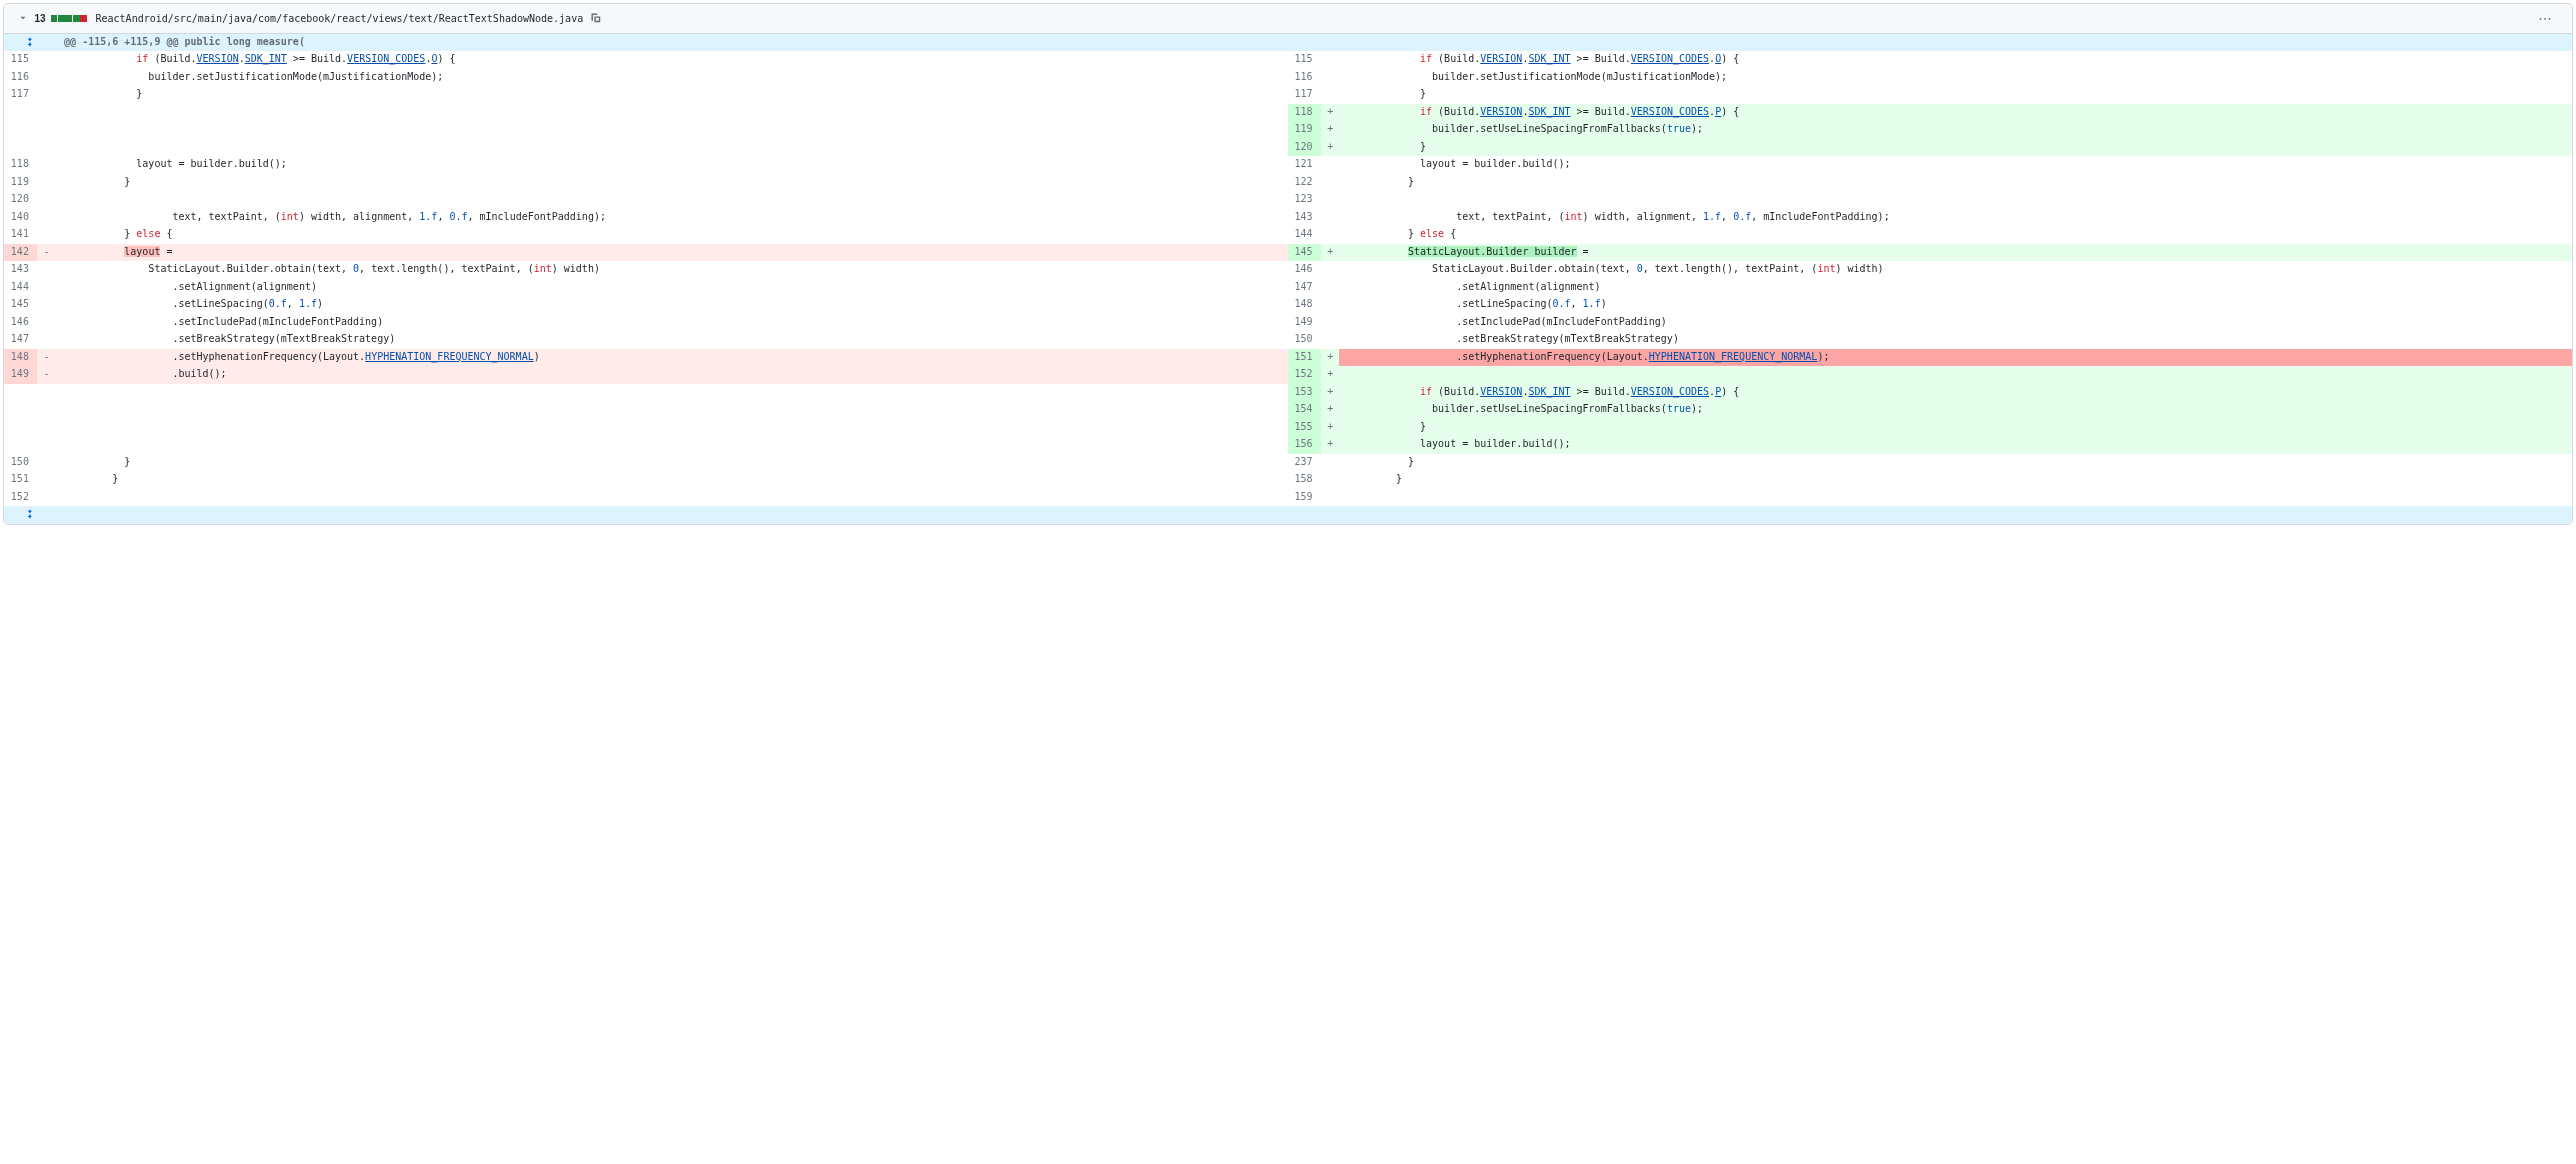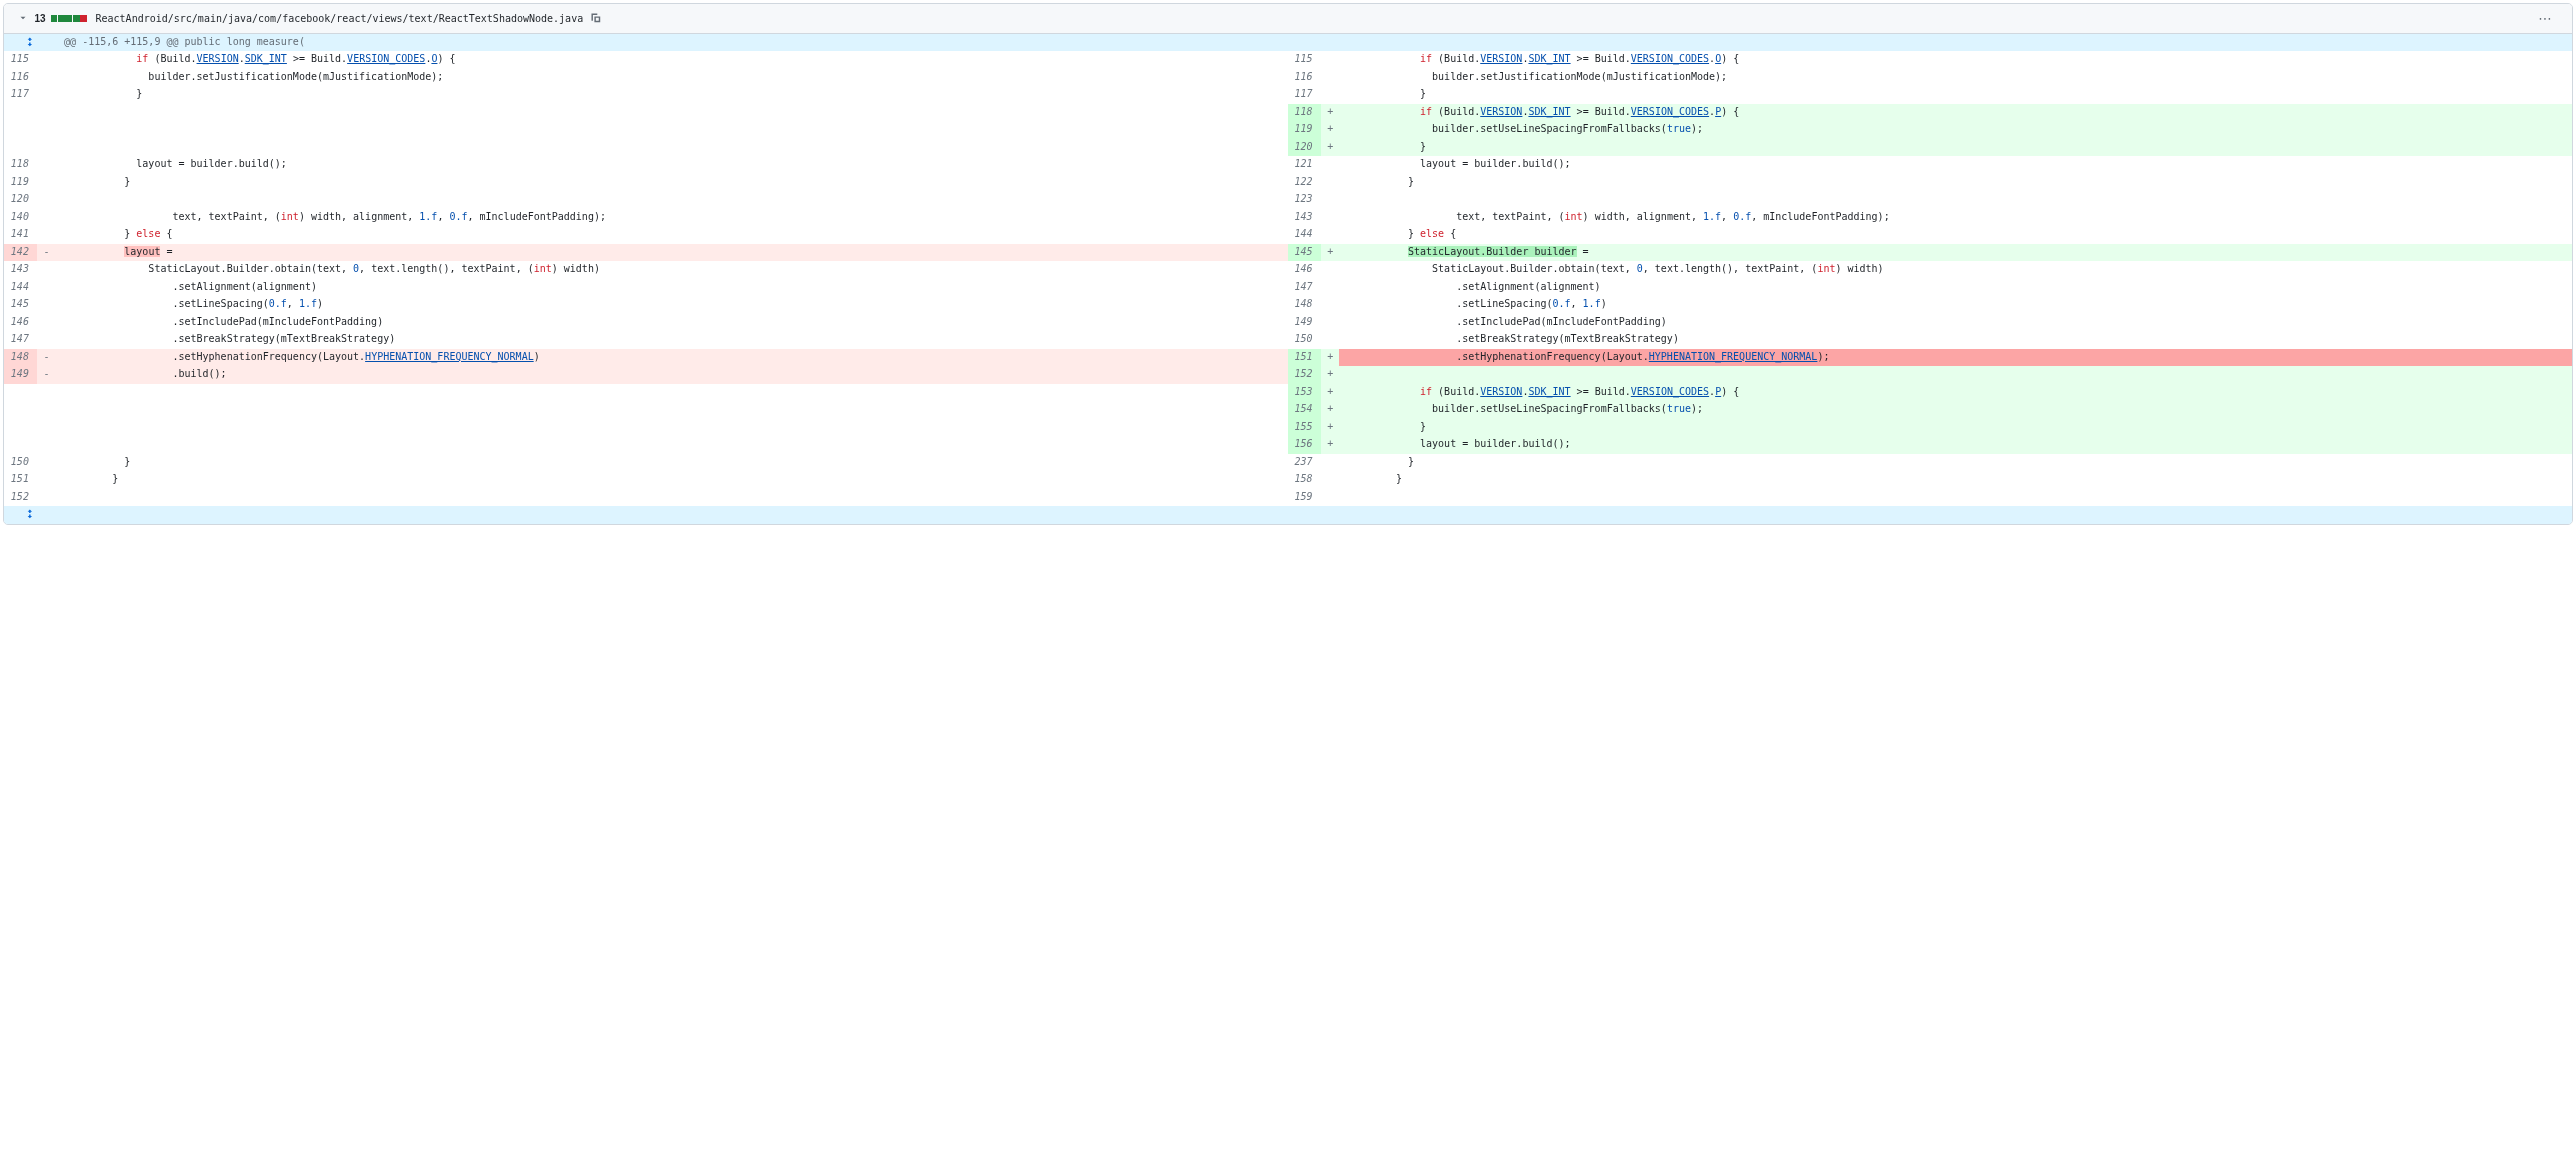--- a/index.html
+++ b/index.html
@@ -13,25 +13,25 @@
 .diff-bar { width: 6.7px; height: 6.7px; display: inline-block; }
 .bar-green { background: #1f883d; }
 .bar-red { background: #cf222e; }
 .file-path { font-family: ui-monospace, SFMono-Regular, "SF Mono", Menlo, Consolas, monospace; font-size: 10px; color: #1f2328; }
 .copy-icon { margin-left: 6.7px; color: #656d76; cursor: pointer; }
 .kebab { margin-left: auto; color: #656d76; cursor: pointer; font-size: 13.4px; letter-spacing: 1.7px; padding: 0 5px; }
 table.diff { width: 100%; border-collapse: collapse; table-layout: fixed; font-family: ui-monospace, SFMono-Regular, "SF Mono", Menlo, Consolas, monospace; font-size: 10px; }
 col.lineno-col { width: 33px; }
 col.marker-col { width: 18.4px; }
 td { vertical-align: top; line-height: 16.7px; height: 17.5px; }
-td.lineno { text-align: right; padding: 0 8.4px 0 3.3px; color: #6e7781; background: #fff; user-select: none; font-size: 10px; font-style: italic; }
+td.lineno { text-align: right; padding: 0 8.4px 0 3.3px; color: #6e7781; background: #fff; user-select: none; font-size: 10px; }
 td.marker { text-align: center; color: #6e7781; user-select: none; background: #fff; }
 td.code { white-space: pre; padding-left: 8.4px; overflow: hidden; background: #fff; }
 tr.hunk td { background: #ddf4ff; }
-tr.hunk td.code { color: #656d76; padding-left: 8.4px; }
+tr.hunk td.code { color: #656d76; padding-left: 8.4px; font-weight: bold; }
 tr.add td.lineno { background: #ccffd8; }
 tr.add td.marker { background: #e6ffec; }
 tr.add td.code { background: #e6ffec; }
 td.expand-cell { background: #ddf4ff; text-align: center; color: #0969da; cursor: pointer; width: 33px; }
 .tok-kw { color: #cf222e; }
 .tok-const { color: #0550ae; text-decoration: underline; }
 .tok-num { color: #0550ae; }
 .tok-hl-del { background: #ffc1bf; }
 .tok-hl-add { background: #abf2bc; }
 .expand-svg { display: inline-block; vertical-align: middle; }

